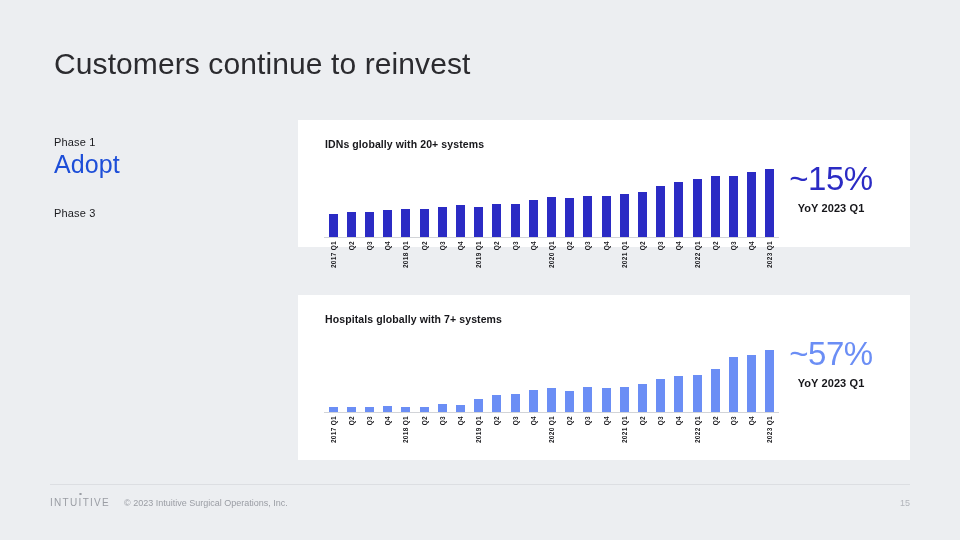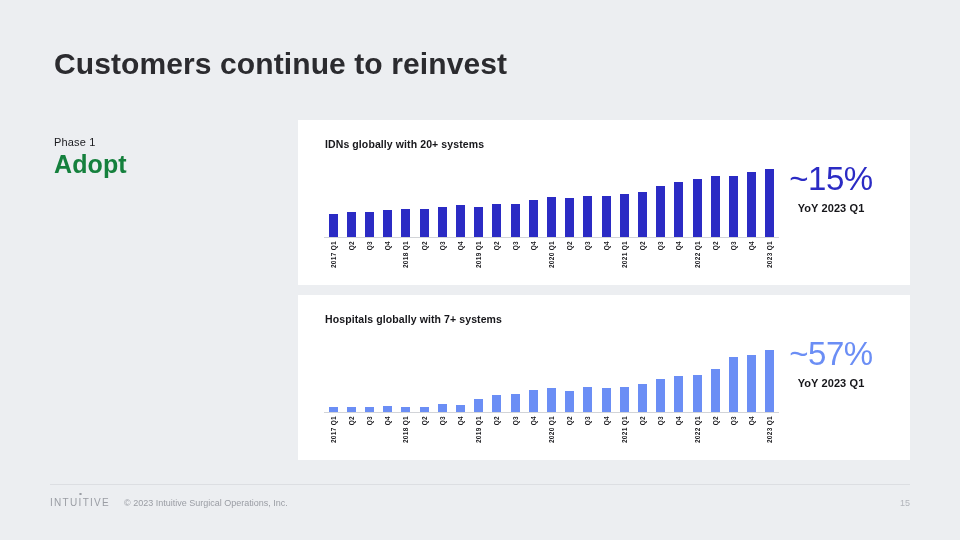--- a/index.html
+++ b/index.html
@@ -15,21 +15,21 @@
     position: relative;
     -webkit-font-smoothing: antialiased;
   }
 
   
   #slide-title {
     position: absolute;
     left: 54px;
     top: 47px;
     font-size: 30px;
-    font-weight: 700;
+    font-weight: 400;
     color: #2b2b2f;
     letter-spacing: 0.1px;
     white-space: nowrap;
   }
 
   
   #phase-list {
     position: absolute;
     left: 54px;
     top: 136px;
@@ -53,21 +53,21 @@
     white-space: nowrap;
   }
 
   
   .chart-card {
     position: absolute;
     left: 298px;
     width: 612px;
     background: #ffffff;
   }
-  #chart-card-idn      { top: 120px; height: 165px; }
+  #chart-card-idn      { top: 120px; height: 127px; }
   #chart-card-hospital { top: 295px; height: 165px; }
 
   .card-heading {
     position: absolute;
     left: 27px;
     top: 18px;
     font-size: 10.5px;
     font-weight: bold;
     color: #16161a;
     letter-spacing: 0.1px;
@@ -217,25 +217,26 @@
 </style>
 </head>
 <body>
 
 <div id="slide-title">Customers continue to reinvest</div>
 
 <div id="phase-list">
 
   <div class="phase-block">
     <div class="phase-kicker">Phase 1</div>
-    <div class="phase-name" style="color: #15803d; font-weight: bold;">Adopt</div>
+    <div class="phase-name" style="color: #1d4ed8;">Adopt</div>
   </div>
 
 
   <div class="phase-block">
+    <div class="phase-kicker">Phase 3</div>
   </div>
 
 </div>
 
 <div class="chart-card" id="chart-card-idn">
 
   <div class="card-heading">IDNs globally with 20+ systems</div>
 
   <div class="plot">
     <div class="bars">

